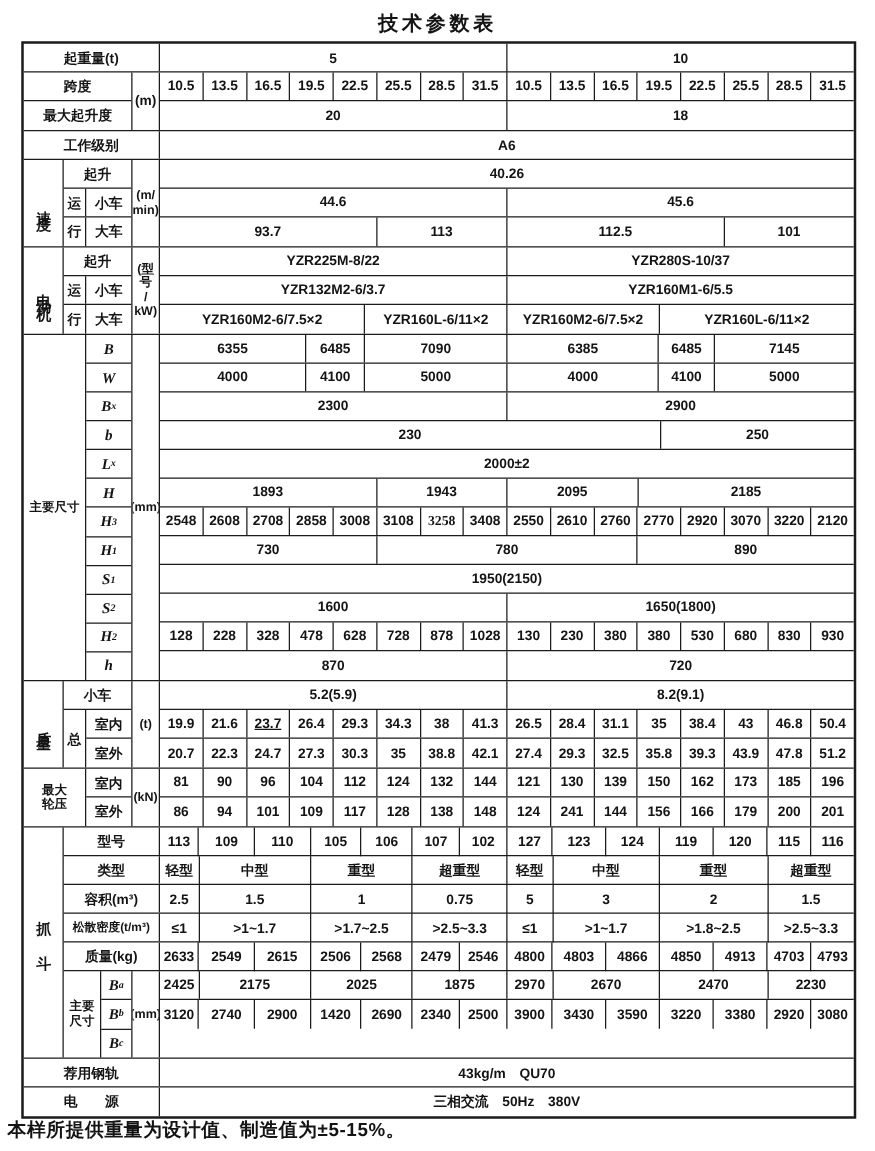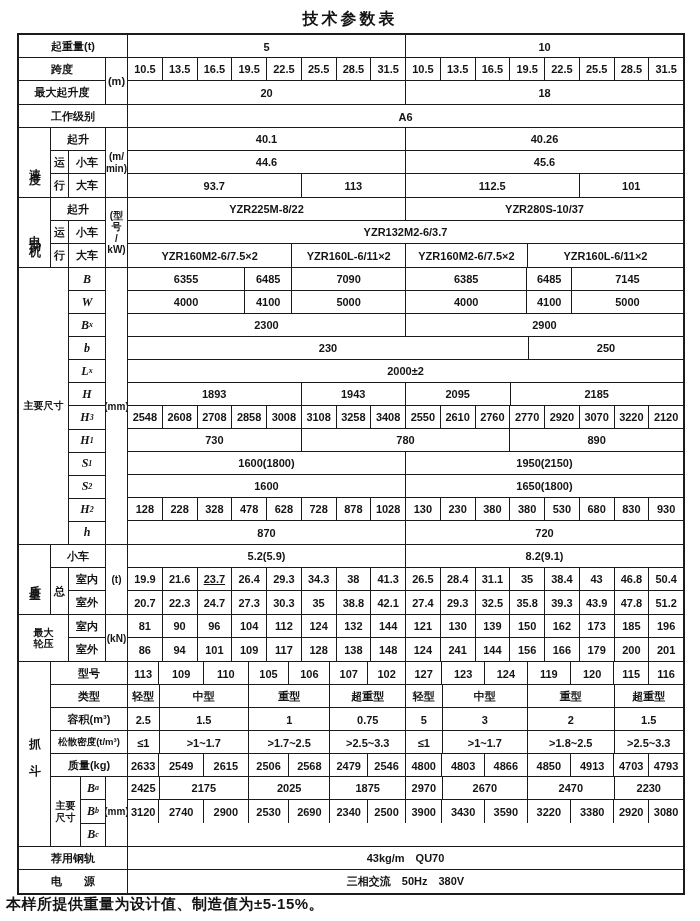--- a/index.html
+++ b/index.html
@@ -101,21 +101,20 @@
       </div>
       <div class="hrow r1">
         <div class="lb br wB">行</div>
         <div class="lb flex1">大车</div>
       </div>
     </div>
     <div class="lb br wD multi">(m/
 min)</div>
     <div class="stack flex1">
       <div class="drow bb">
-          <div class="c" style="flex-grow: 50;">40.1</div>
           <div class="c" style="flex-grow: 50;">40.26</div>
         </div>
       <div class="drow bb">
           <div class="c" style="flex-grow: 50;">44.6</div>
           <div class="c" style="flex-grow: 50;">45.6</div>
         </div>
       <div class="drow">
           <div class="c" style="flex-grow: 31.25;">93.7</div>
           <div class="c" style="flex-grow: 18.75;">113</div>
           <div class="c" style="flex-grow: 31.25;">112.5</div>
@@ -142,20 +141,21 @@
     <div class="lb br wD multi">(型号
 /
 kW)</div>
     <div class="stack flex1">
       <div class="drow bb">
           <div class="c" style="flex-grow: 50;">YZR225M-8/22</div>
           <div class="c" style="flex-grow: 50;">YZR280S-10/37</div>
         </div>
       <div class="drow bb">
           <div class="c" style="flex-grow: 50;">YZR132M2-6/3.7</div>
+          <div class="c" style="flex-grow: 50;">YZR160M1-6/5.5</div>
         </div>
       <div class="drow">
           <div class="c" style="flex-grow: 29.6;">YZR160M2-6/7.5×2</div>
           <div class="c" style="flex-grow: 20.4;">YZR160L-6/11×2</div>
           <div class="c" style="flex-grow: 21.9;">YZR160M2-6/7.5×2</div>
           <div class="c" style="flex-grow: 28.1;">YZR160L-6/11×2</div>
         </div>
     </div>
   </div>
 
@@ -210,38 +210,37 @@
           <div class="c" style="flex-grow: 18.75;">2095</div>
           <div class="c" style="flex-grow: 31.25;">2185</div>
         </div>
       <div class="drow bb">
           <div class="c" style="flex-grow: 6.25;">2548</div>
           <div class="c" style="flex-grow: 6.25;">2608</div>
           <div class="c" style="flex-grow: 6.25;">2708</div>
           <div class="c" style="flex-grow: 6.25;">2858</div>
           <div class="c" style="flex-grow: 6.25;">3008</div>
           <div class="c" style="flex-grow: 6.25;">3108</div>
-          <div class="c" style="flex-grow: 6.25;">3258</div>
+          <div class="c" style="flex-grow: 6.25; font-family: Liberation Serif, serif;">3258</div>
           <div class="c" style="flex-grow: 6.25;">3408</div>
           <div class="c" style="flex-grow: 6.25;">2550</div>
           <div class="c" style="flex-grow: 6.25;">2610</div>
           <div class="c" style="flex-grow: 6.25;">2760</div>
           <div class="c" style="flex-grow: 6.25;">2770</div>
           <div class="c" style="flex-grow: 6.25;">2920</div>
           <div class="c" style="flex-grow: 6.25;">3070</div>
           <div class="c" style="flex-grow: 6.25;">3220</div>
           <div class="c" style="flex-grow: 6.25;">2120</div>
         </div>
       <div class="drow bb">
           <div class="c" style="flex-grow: 31.25;">730</div>
           <div class="c" style="flex-grow: 37.5;">780</div>
           <div class="c" style="flex-grow: 31.25;">890</div>
         </div>
       <div class="drow bb">
-          <div class="c" style="flex-grow: 50;">1600(1800)</div>
           <div class="c" style="flex-grow: 50;">1950(2150)</div>
         </div>
       <div class="drow bb">
           <div class="c" style="flex-grow: 50;">1600</div>
           <div class="c" style="flex-grow: 50;">1650(1800)</div>
         </div>
       <div class="drow bb">
           <div class="c" style="flex-grow: 6.25;">128</div>
           <div class="c" style="flex-grow: 6.25;">228</div>
           <div class="c" style="flex-grow: 6.25;">328</div>
@@ -472,21 +471,21 @@
               <div class="c" style="flex-grow: 13.6;">1875</div>
               <div class="c" style="flex-grow: 6.5;">2970</div>
               <div class="c" style="flex-grow: 15.4;">2670</div>
               <div class="c" style="flex-grow: 15.6;">2470</div>
               <div class="c" style="flex-grow: 12.5;">2230</div>
             </div>
           <div class="drow">
               <div class="c" style="flex-grow: 5.6;">3120</div>
               <div class="c" style="flex-grow: 8.05;">2740</div>
               <div class="c" style="flex-grow: 8.05;">2900</div>
-              <div class="c" style="flex-grow: 7.35;">2530</div>
+              <div class="c" style="flex-grow: 7.35;">1420</div>
               <div class="c" style="flex-grow: 7.35;">2690</div>
               <div class="c" style="flex-grow: 6.8;">2340</div>
               <div class="c" style="flex-grow: 6.8;">2500</div>
               <div class="c" style="flex-grow: 6.5;">3900</div>
               <div class="c" style="flex-grow: 7.7;">3430</div>
               <div class="c" style="flex-grow: 7.7;">3590</div>
               <div class="c" style="flex-grow: 7.8;">3220</div>
               <div class="c" style="flex-grow: 7.8;">3380</div>
               <div class="c" style="flex-grow: 6.25;">2920</div>
               <div class="c" style="flex-grow: 6.25;">3080</div>

